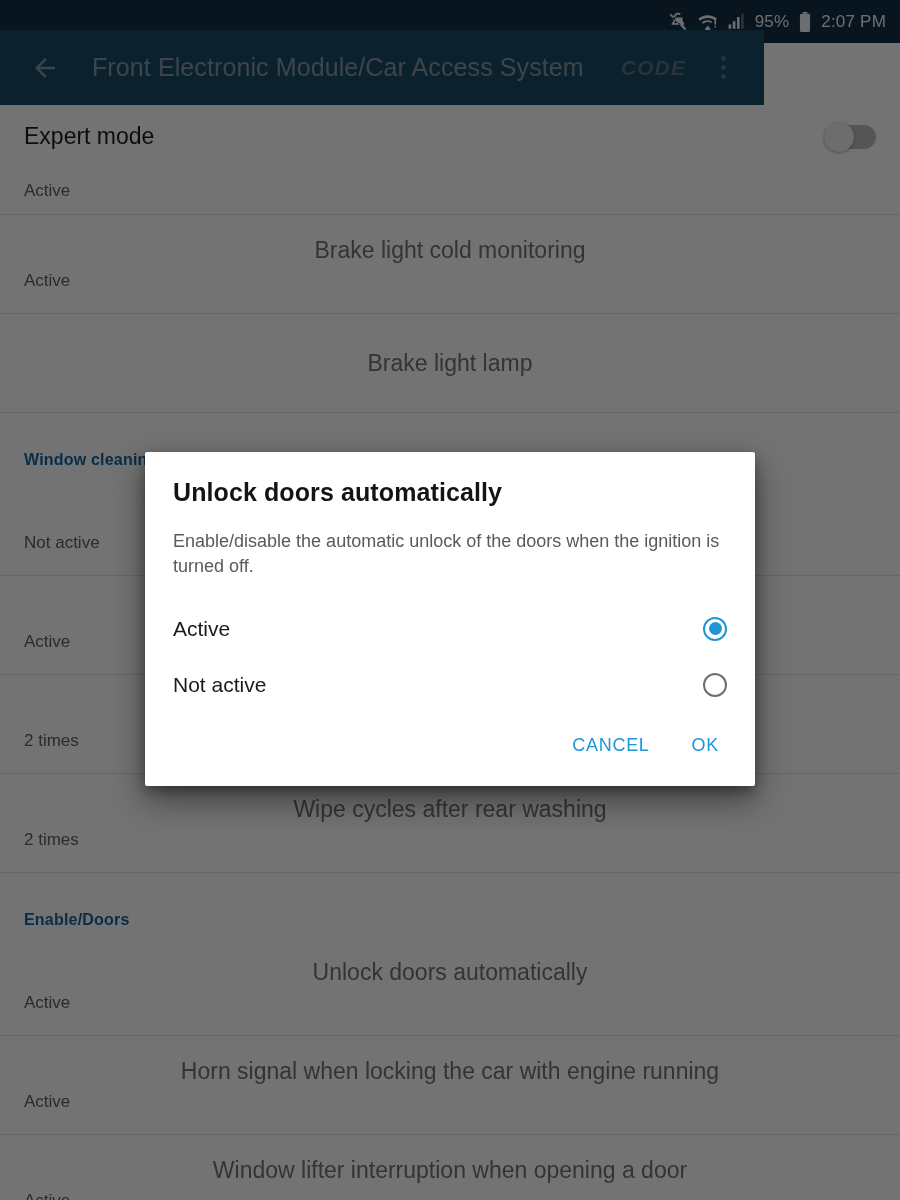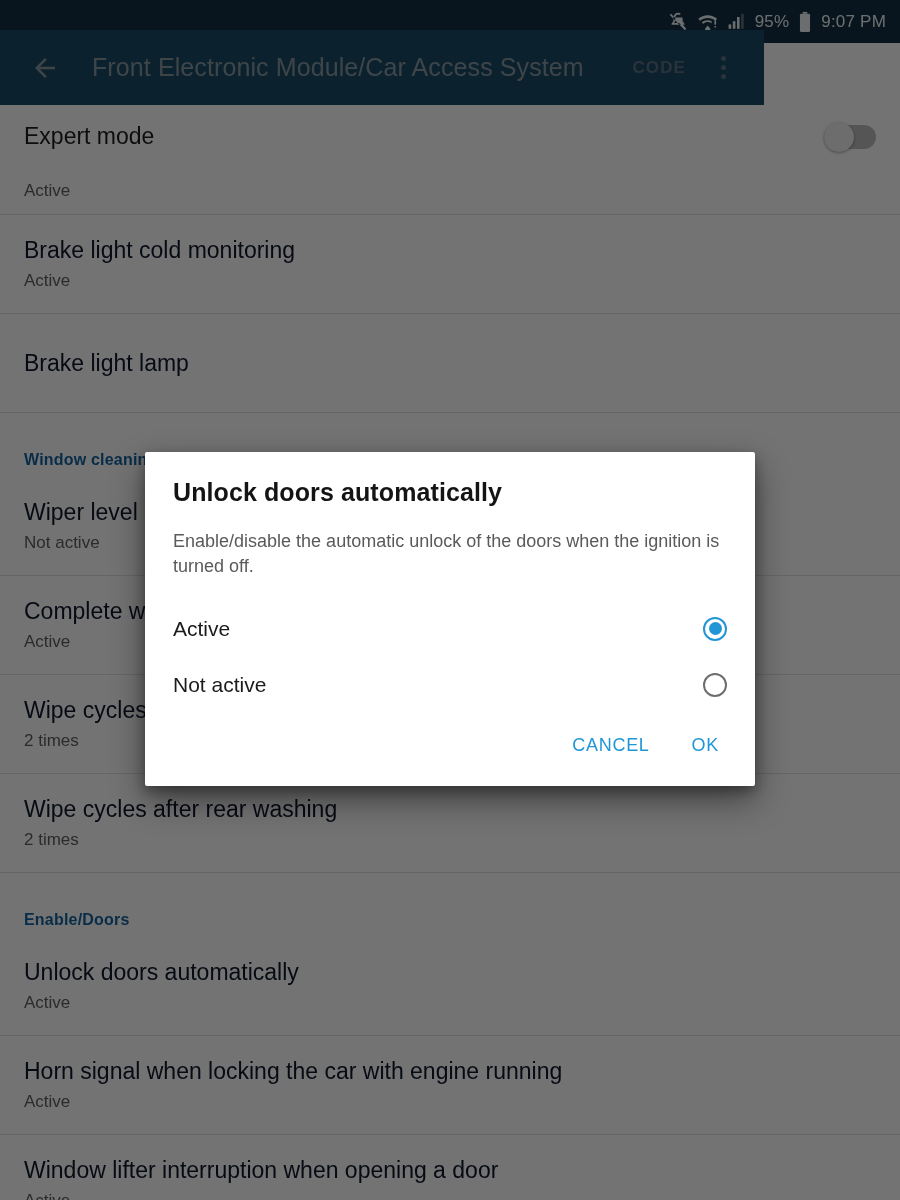--- a/index.html
+++ b/index.html
@@ -31,22 +31,23 @@
     display: flex; align-items: center;
     padding: 0 22px;
   }
   .appbar .backbtn { width: 46px; height: 46px; display: flex; align-items: center; justify-content: center; }
   .appbar .title {
     margin-left: 24px; font-size: 25px; color: #8b9aa3; letter-spacing: .1px;
     white-space: nowrap; overflow: hidden; text-overflow: ellipsis;
     flex: 1;
   }
   .appbar .codebtn {
-    font-size: 17px; letter-spacing: 1.1px; color: #5d7182; font-weight: bold;
+    font-size: 21px; letter-spacing: 1.1px; color: #5d7182; font-weight: bold;
     padding: 8px 10px;
+    font-style: italic;
   }
   .appbar .overflow {
     width: 38px; height: 46px; display: flex; flex-direction: column;
     align-items: center; justify-content: center; gap: 4px; margin-left: 8px;
   }
   .appbar .overflow i { display: block; width: 5px; height: 5px; border-radius: 50%; background: #5d7182; }
 
   
   .content { position: absolute; top: 105px; left: 0; width: 900px; height: 1095px; background: #fff; overflow: hidden; border-radius: 26px; }
 
@@ -59,21 +60,21 @@
     width: 52px; height: 24px; border-radius: 14px; background: #bdbdbd; position: relative;
   }
   .switch .knob {
     position: absolute; left: 0; top: -3px; width: 30px; height: 30px; border-radius: 50%;
     background: #f1f1f1; box-shadow: 0 1px 3px rgba(0,0,0,.35);
   }
   .row {
     padding: 0 24px; border-bottom: 1px solid #e3e3e3; background: #fff;
     display: flex; flex-direction: column; justify-content: center;
   }
-  .row .primary { font-size: 23px; color: #0f172a; line-height: 1.15; }
+  .row .primary { font-size: 23px; color: #737373; line-height: 1.15; text-align: center; }
   .row .secondary { font-size: 17px; color: #5f5f5f; margin-top: 7px; }
   .row.partial { padding-top: 0; }
 
   .section-header {
     padding: 0 24px; display: flex; align-items: flex-end;
     font-size: 16px; font-weight: bold; color: #1565a0; letter-spacing: .2px;
   }
 
   
   .scrim {
@@ -144,21 +145,21 @@
           <path fill="#eef3f6" d="M2 20h3v-5H2v5zm5 0h3v-9H7v9zm5 0h3V6h-3v14z"></path>
         </svg>
     </span>
     <span class="sb-text battpct">95%</span>
     <span class="sb-ico">
       <svg width="16" height="22" viewBox="0 0 14 24">
           <rect x="4.5" y="1" width="5" height="2" fill="#eef3f6"></rect>
           <rect x="1.5" y="3" width="11" height="20" rx="1.5" fill="#eef3f6"></rect>
         </svg>
     </span>
-    <span class="sb-text">9:07 PM</span>
+    <span class="sb-text">2:07 PM</span>
   </div>
 
   <div class="appbar">
     <div class="backbtn">
       <svg width="30" height="30" viewBox="0 0 24 24">
           <path fill="#8b9aa3" d="M20 11H7.8l5.6-5.6L12 4l-8 8 8 8 1.4-1.4L7.8 13H20v-2z"></path>
         </svg>
     </div>
     <div class="title">Front Electronic Module/Car Access System</div>
     <div class="codebtn">CODE</div>

